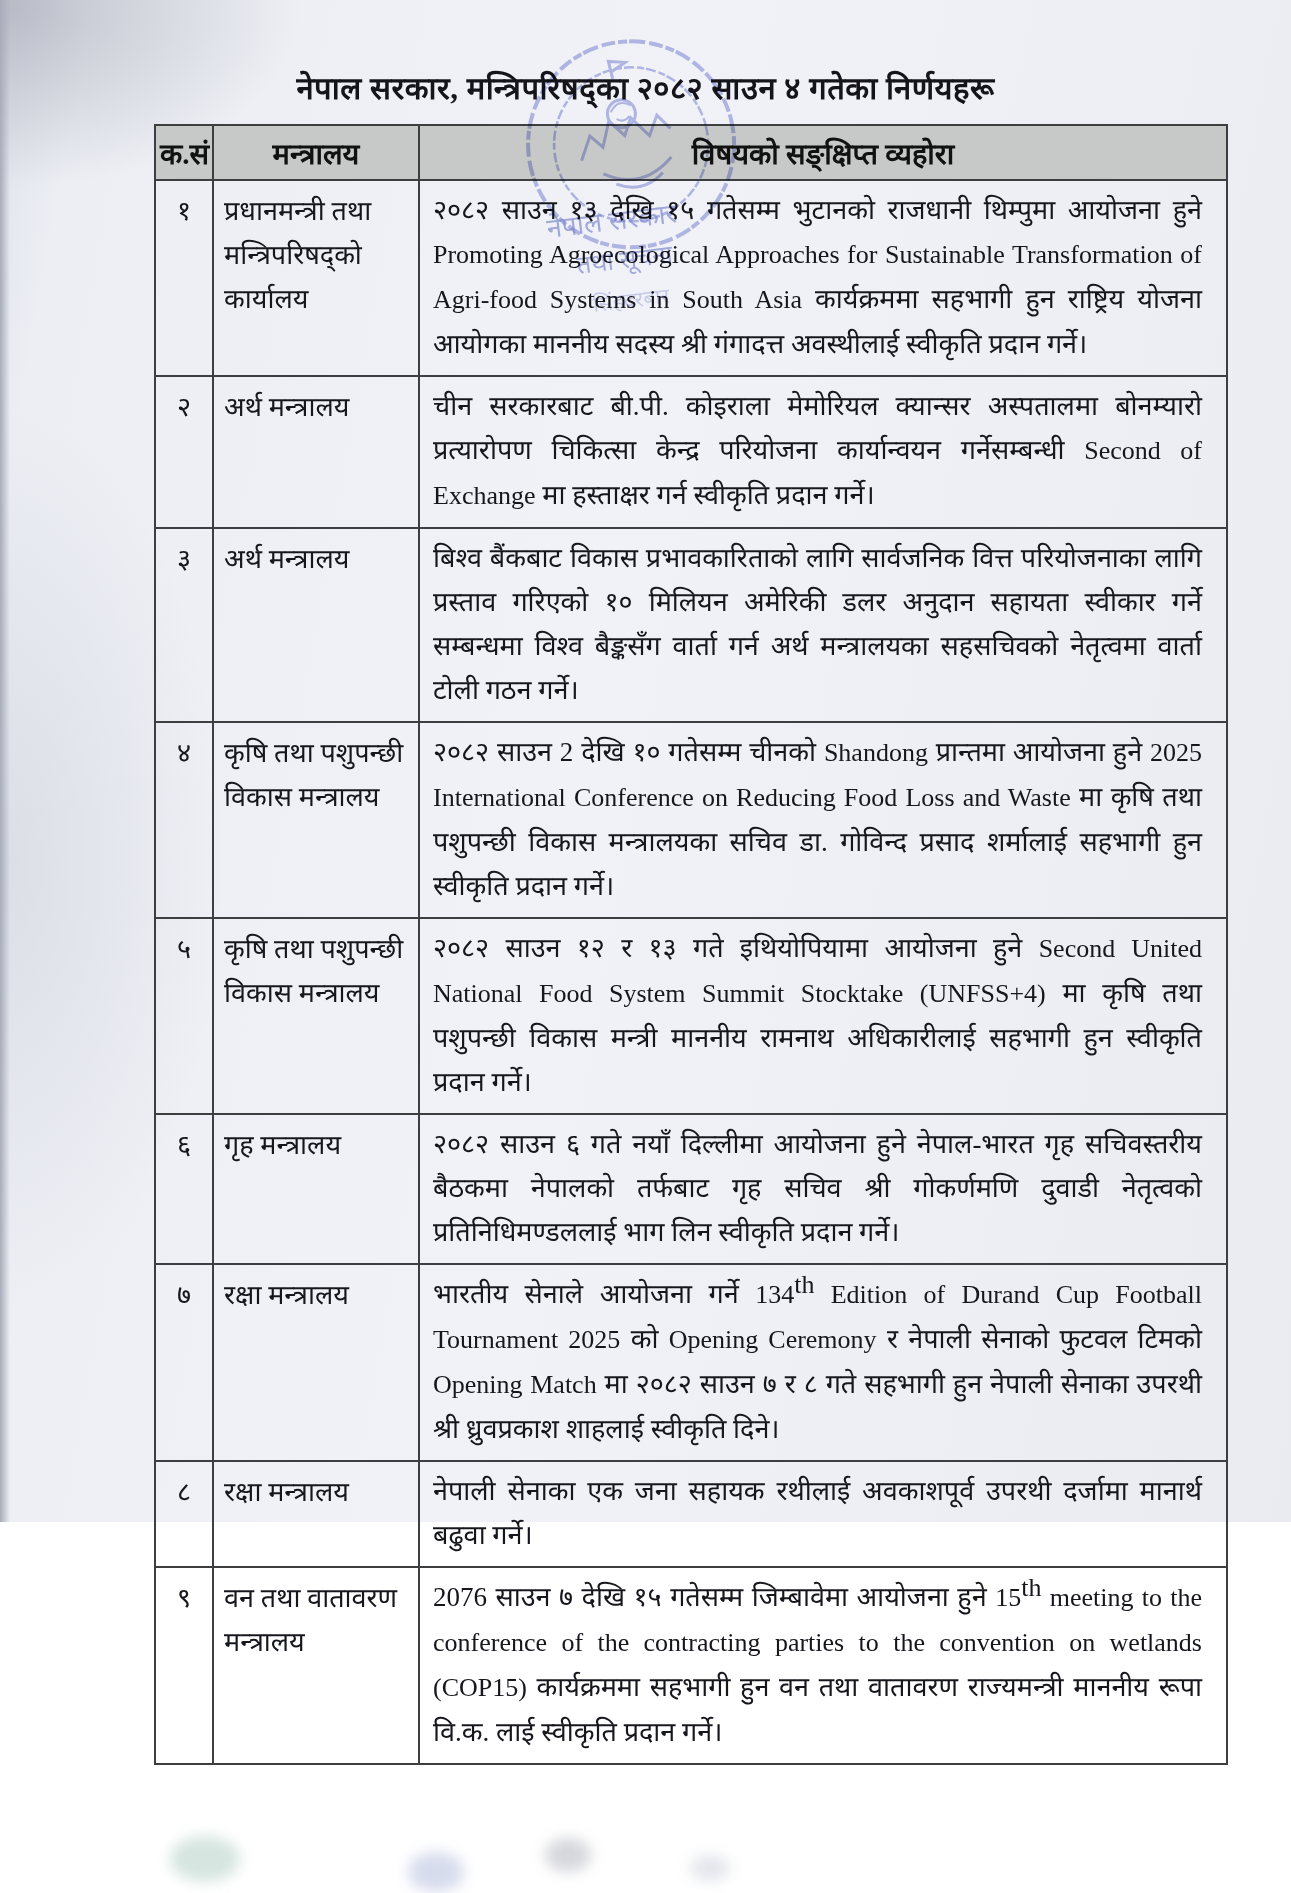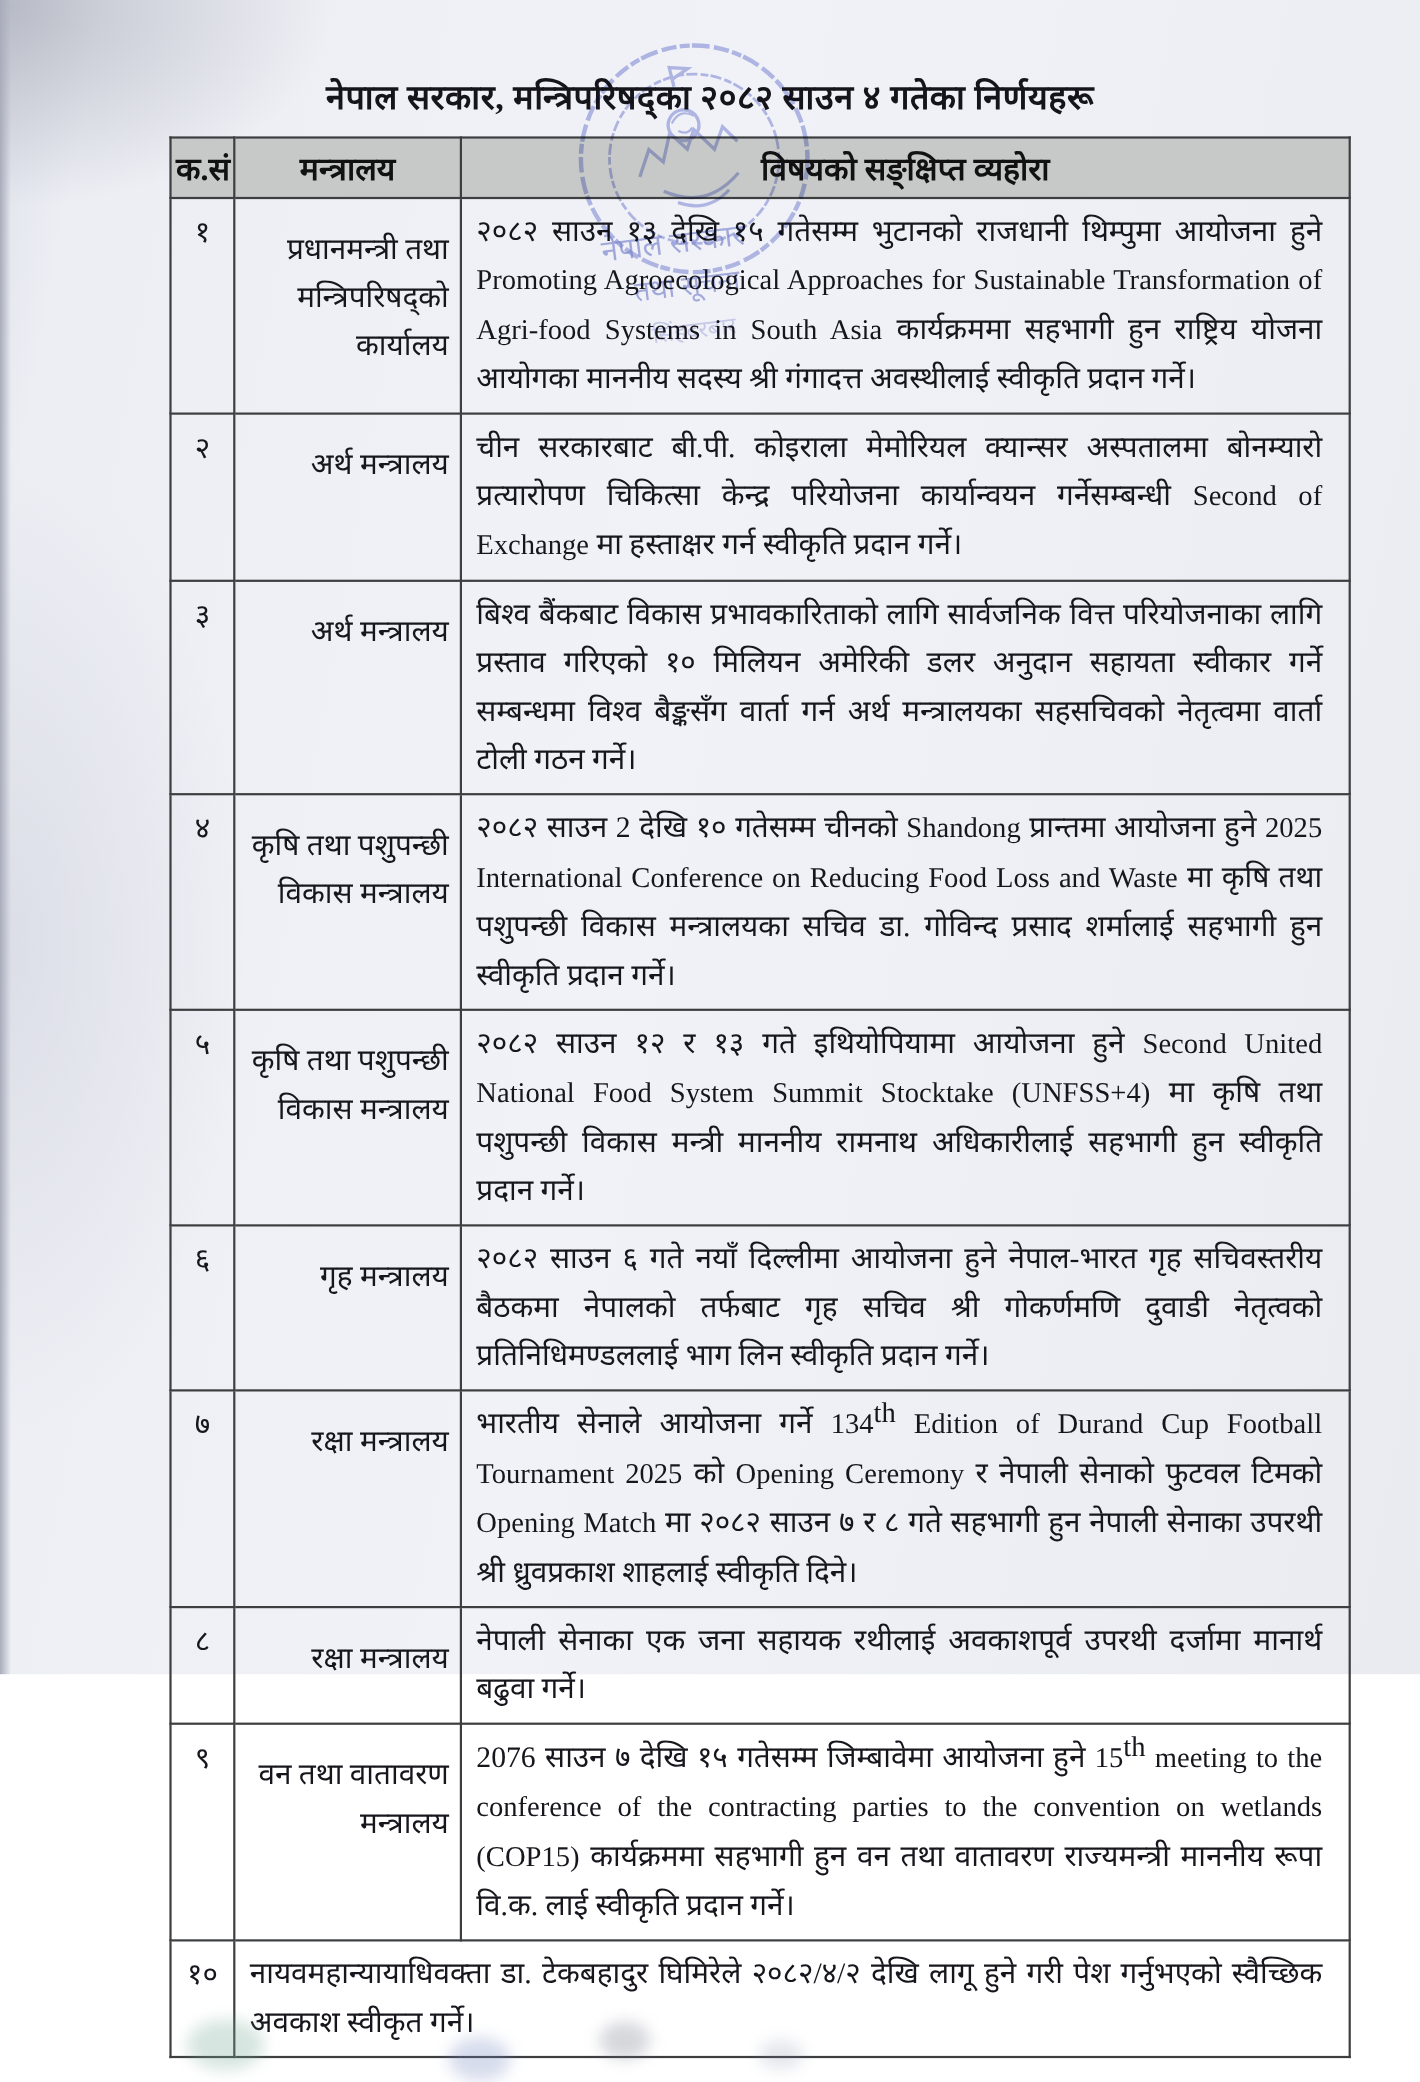--- a/index.html
+++ b/index.html
@@ -36,21 +36,21 @@
     background:#c6c9c8;
     border:2px solid #3d3e40;
     font-size:29px;font-weight:bold;padding:7px 4px;color:#111;
   }
   table.decisions td{
     border:2px solid #3d3e40;
     vertical-align:top;
     font-size:27px;line-height:44px;
   }
   td.sn{text-align:center;padding:8px 2px 4px 2px;font-size:26px;}
-  td.ministry{text-align:right;padding:23px 10px;}
+  td.ministry{text-align:left;padding:8px 10px;}
   td.desc{text-align:justify;padding:7px 24px 9px 13px;}
   td.desc .latin{font-family:"Liberation Serif",serif;font-size:26px;}
   td.desc sup{font-size:16px;line-height:0;}
   
   .stamp{
     position:absolute;left:462px;top:16px;width:345px;height:320px;
     mix-blend-mode:multiply;opacity:.78;pointer-events:none;
     filter:blur(.5px);
   }
   
@@ -119,24 +119,20 @@
         <tr>
           <td class="sn">८</td>
           <td class="ministry">रक्षा मन्त्रालय</td>
           <td class="desc"><span>नेपाली सेनाका एक जना सहायक रथीलाई अवकाशपूर्व उपरथी दर्जामा मानार्थ बढुवा गर्ने।</span></td>
         </tr>
         <tr>
           <td class="sn">९</td>
           <td class="ministry">वन तथा वातावरण मन्त्रालय</td>
           <td class="desc"><span>2076 साउन ७ देखि १५ गतेसम्म जिम्बावेमा आयोजना हुने </span><span class="latin">15</span><sup class="latin">th</sup><span class="latin"> meeting to the conference of the contracting parties to the convention on wetlands (COP15)</span><span> कार्यक्रममा सहभागी हुन वन तथा वातावरण राज्यमन्त्री माननीय रूपा वि.क. लाई स्वीकृति प्रदान गर्ने।</span></td>
         </tr>
-        <tr>
-          <td class="sn">१०</td>
-          <td colspan="2" class="desc"><span>नायवमहान्यायाधिवक्ता डा. टेकबहादुर घिमिरेले २०८२/४/२ देखि लागू हुने गरी पेश गर्नुभएको स्वैच्छिक अवकाश स्वीकृत गर्ने।</span></td>
-        </tr>
       </tbody>
   </table>
 
   <svg class="stamp" viewBox="0 0 345 320" xmlns="http://www.w3.org/2000/svg">
     <g transform="rotate(-14 172 140)" stroke="#6d79d2" fill="none" opacity="0.62">
       <circle cx="172" cy="128" r="103" stroke-width="4" stroke-dasharray="14 3 9 2 16 4"></circle>
       <circle cx="172" cy="128" r="77" stroke-width="2.5" stroke-dasharray="10 3 7 2"></circle>
       <path d="M120 132 l14 -22 10 14 12 -24 12 18 10 -16 14 22 12 -18 10 16" stroke-width="3"></path>
       <circle cx="170" cy="96" r="14" stroke-width="3"></circle>
       <path d="M160 92 q10 -12 21 -2 M164 100 q7 6 13 0" stroke-width="2"></path>

